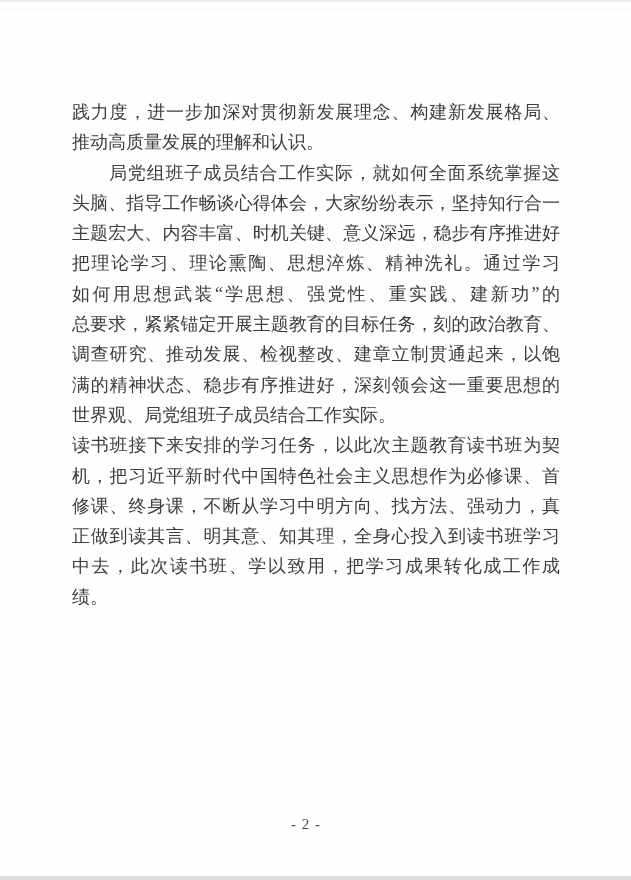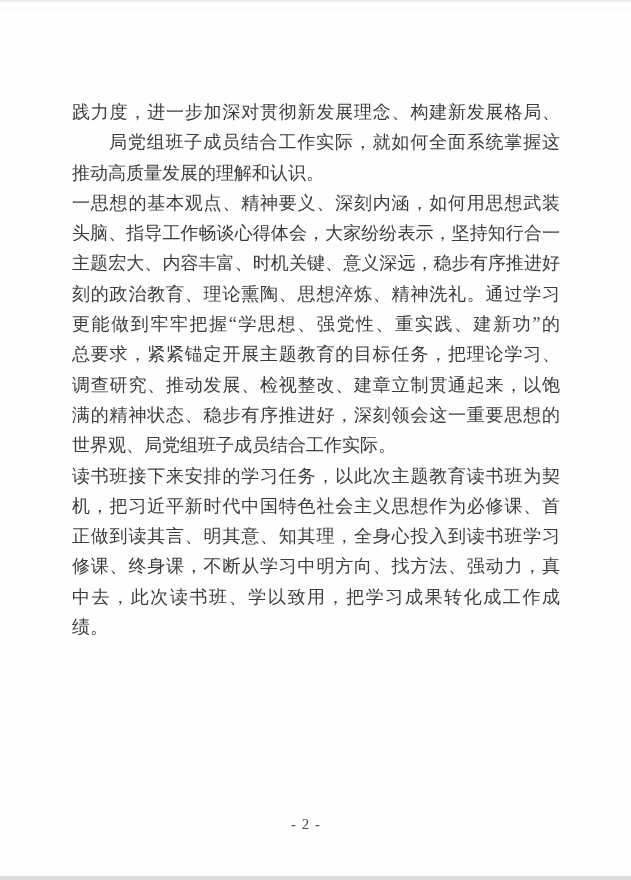--- a/index.html
+++ b/index.html
@@ -68,35 +68,34 @@
 </style>
 </head>
 <body>
 
 <div class="page">
   <div class="top-line"></div>
   <div class="top-line-faint"></div>
 
   <div class="content">
     <div class="line">践力度，进一步加深对贯彻新发展理念、构建新发展格局、</div>
+    <div class="line para-end">推动高质量发展的理解和认识。</div>
     <div class="line indent">局党组班子成员结合工作实际，就如何全面系统掌握这</div>
-    <div class="line para-end">推动高质量发展的理解和认识。</div>
-    <div class="line">一思想的基本观点、精神要义、深刻内涵，如何用思想武装</div>
     <div class="line">头脑、指导工作畅谈心得体会，大家纷纷表示，坚持知行合一</div>
     <div class="line">主题宏大、内容丰富、时机关键、意义深远，稳步有序推进好</div>
-    <div class="line">刻的政治教育、理论熏陶、思想淬炼、精神洗礼。通过学习</div>
-    <div class="line">更能做到牢牢把握“学思想、强党性、重实践、建新功”的</div>
-    <div class="line">总要求，紧紧锚定开展主题教育的目标任务，把理论学习、</div>
+    <div class="line">把理论学习、理论熏陶、思想淬炼、精神洗礼。通过学习</div>
+    <div class="line">如何用思想武装“学思想、强党性、重实践、建新功”的</div>
+    <div class="line">总要求，紧紧锚定开展主题教育的目标任务，刻的政治教育、</div>
     <div class="line">调查研究、推动发展、检视整改、建章立制贯通起来，以饱</div>
     <div class="line">满的精神状态、稳步有序推进好，深刻领会这一重要思想的</div>
     <div class="line para-end">世界观、局党组班子成员结合工作实际。</div>
     <div class="line">读书班接下来安排的学习任务，以此次主题教育读书班为契</div>
     <div class="line">机，把习近平新时代中国特色社会主义思想作为必修课、首</div>
+    <div class="line">修课、终身课，不断从学习中明方向、找方法、强动力，真</div>
     <div class="line">正做到读其言、明其意、知其理，全身心投入到读书班学习</div>
-    <div class="line">修课、终身课，不断从学习中明方向、找方法、强动力，真</div>
     <div class="line">中去，此次读书班、学以致用，把学习成果转化成工作成</div>
     <div class="line para-end">绩。</div>
   </div>
 
   <div class="page-number">- 2 -</div>
 
   <div class="bottom-bar"></div>
 </div>
 
 </body></html>

